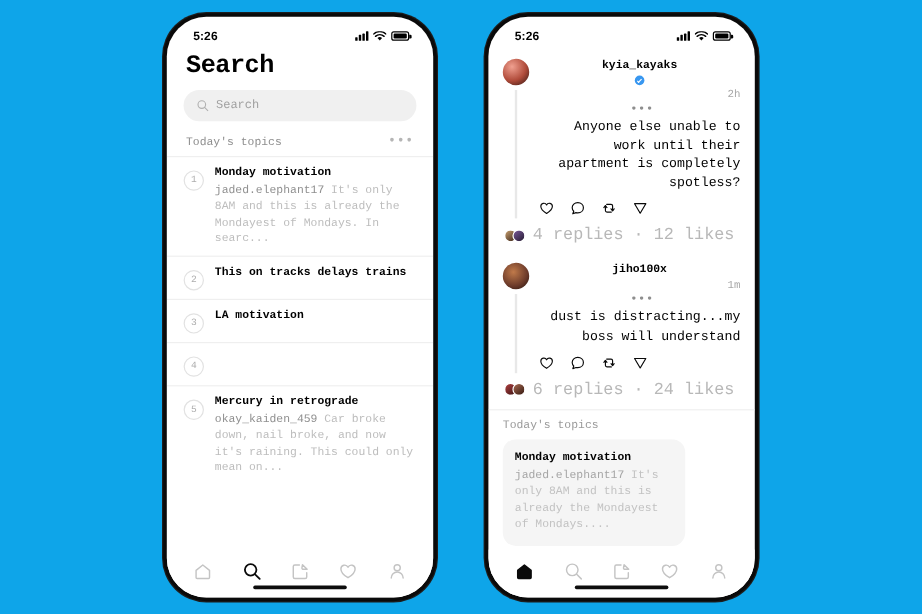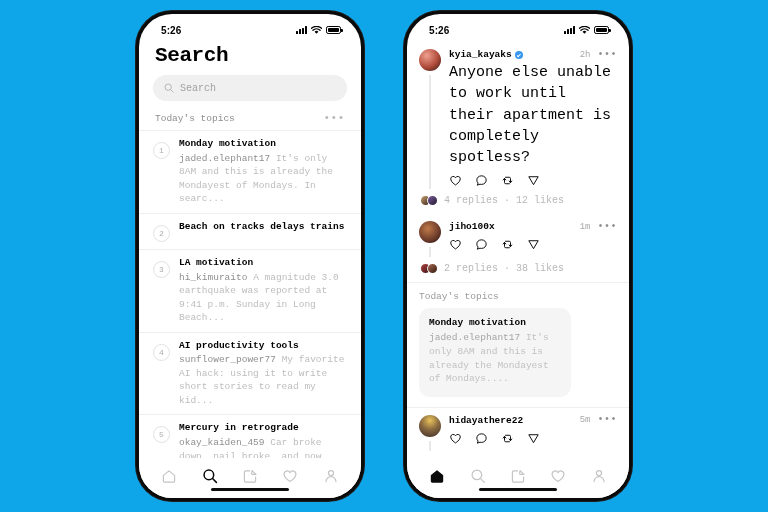--- a/index.html
+++ b/index.html
@@ -147,31 +147,31 @@
   .post {
     display: flex;
     gap: 8px;
     padding: 7px 12px 2px 12px;
     position: relative;
   }
   .post-left { flex: 0 0 auto; width: 22px; display: flex; flex-direction: column; align-items: center; }
   .pavatar { width: 22px; height: 22px; border-radius: 50%; flex: 0 0 auto; }
   .thread-line { width: 1.2px; background: #e8e8e8; flex: 1 1 auto; margin-top: 4px; min-height: 10px; }
   .post-main { flex: 1 1 auto; min-width: 0; }
-  .post-head { display: flex; align-items: center; gap: 3px; }
+  .post-head { display: flex; align-items: center; gap: 3px; flex-direction: column; }
   .puser { font-size: 9.5px; font-weight: bold; color: #000; }
   .ptime { margin-left: auto; font-size: 9px; color: #a8a8a8; }
   .pdots { color: #8e8e8e; font-size: 10px; letter-spacing: .5px; line-height: 1; padding-left: 4px; }
-  .ptext { font-size: 15px; color: #000; line-height: 1.42; margin-top: 2px; }
+  .ptext { font-size: 11px; color: #000; line-height: 1.42; margin-top: 2px; text-align: right; }
   .actions { display: flex; gap: 13px; margin-top: 6px; padding-bottom: 2px; }
   .meta-row { display: flex; align-items: center; gap: 6px; padding: 4px 12px 8px 12px; }
   .meta-stack { display: flex; margin-left: 1px; }
   .meta-stack span { width: 11px; height: 11px; border-radius: 50%; border: 1px solid #fff; display: block; }
   .meta-stack span + span { margin-left: -4px; }
-  .meta-text { font-size: 10px; color: #b8b8b8; }
+  .meta-text { font-size: 14px; color: #b8b8b8; }
 
   .feed-sep { height: .5px; background: #efefef; margin: 0 0 0 0; }
 
   .topics-strip-head { font-size: 9.5px; color: #9a9a9a; padding: 8px 12px 6px 12px; }
   .topics-strip { display: flex; gap: 8px; padding: 0 12px 10px 12px; overflow: hidden; }
   .topic-card {
     flex: 0 0 auto;
     width: 152px;
     background: #f5f5f5;
     border-radius: 11px;
@@ -248,36 +248,31 @@
           <div class="topic">
             <div class="rank">1</div>
             <div class="topic-main">
               <div class="topic-title">Monday motivation</div>
               <div class="topic-desc"><span class="handle">jaded.elephant17</span> <span>It's only 8AM and this is already the Mondayest of Mondays. In searc...</span></div>
             </div>
           </div>
           <div class="topic">
             <div class="rank">2</div>
             <div class="topic-main">
-              <div class="topic-title">Beach on tracks delays trains</div>
+              <div class="topic-title">This on tracks delays trains</div>
             </div>
           </div>
           <div class="topic">
             <div class="rank">3</div>
             <div class="topic-main">
               <div class="topic-title">LA motivation</div>
-              <div class="topic-desc"><span class="handle">hi_kimuraito</span> <span>A magnitude 3.0 earthquake was reported at 9:41 p.m. Sunday in Long Beach...</span></div>
             </div>
           </div>
           <div class="topic">
             <div class="rank">4</div>
-            <div class="topic-main">
-              <div class="topic-title">AI productivity tools</div>
-              <div class="topic-desc"><span class="handle">sunflower_power77</span> <span>My favorite AI hack: using it to write short stories to read my kid...</span></div>
-            </div>
           </div>
           <div class="topic">
             <div class="rank">5</div>
             <div class="topic-main">
               <div class="topic-title">Mercury in retrograde</div>
               <div class="topic-desc"><span class="handle">okay_kaiden_459</span> <span>Car broke down, nail broke, and now it's raining. This could only mean on...</span></div>
             </div>
           </div>
         </div>
 
@@ -387,20 +382,21 @@
           <div class="post-left">
             <div class="pavatar" style="background:radial-gradient(circle at 40% 35%,#c07a4a,#6b3a2a 60%,#1d0f0a)"></div>
             <div class="thread-line"></div>
           </div>
           <div class="post-main">
             <div class="post-head">
               <span class="puser">jiho100x</span>
               <span class="ptime">1m</span>
               <span class="pdots">•••</span>
             </div>
+            <div class="ptext">dust is distracting...my boss will understand</div>
             <div class="actions">
               <svg width="13" height="13" viewBox="0 0 20 20">
                   <path d="M10 16.8 C10 16.8 2.6 12.4 2.6 7.6 a3.9 3.9 0 0 1 7.4-1.7 3.9 3.9 0 0 1 7.4 1.7 C17.4 12.4 10 16.8 10 16.8 Z" fill="none" stroke="#0a0a0a" stroke-width="1.5" stroke-linejoin="round"></path>
                 </svg>
               <svg width="13" height="13" viewBox="0 0 20 20">
                   <path d="M10 2.8 c4.2 0 7.2 2.9 7.2 6.6 0 3.7-3 6.6-7.2 6.6 -0.8 0-1.6-.1-2.3-.3 L3.6 17.2 4.8 13.9 A6.3 6.3 0 0 1 2.8 9.4 C2.8 5.7 5.8 2.8 10 2.8 Z" fill="none" stroke="#0a0a0a" stroke-width="1.5" stroke-linejoin="round"></path>
                 </svg>
               <svg width="13" height="13" viewBox="0 0 20 20">
                   <path d="M5.4 7.2 V13 a2 2 0 0 0 2 2 H13" fill="none" stroke="#0a0a0a" stroke-width="1.5" stroke-linecap="round"></path>
                   <path d="M3.4 9.2 L5.4 6.6 L7.4 9.2" fill="none" stroke="#0a0a0a" stroke-width="1.5" stroke-linecap="round" stroke-linejoin="round"></path>
@@ -411,21 +407,21 @@
                   <path d="M2.8 4.2 H17.2 L10 16.4 Z" fill="none" stroke="#0a0a0a" stroke-width="1.5" stroke-linejoin="round"></path>
                 </svg>
             </div>
           </div>
         </div>
         <div class="meta-row">
           <div class="meta-stack">
             <span style="background:linear-gradient(140deg,#b04040,#3a1414)"></span>
             <span style="background:linear-gradient(140deg,#a86a52,#34180f)"></span>
           </div>
-          <span class="meta-text">2 replies · 38 likes</span>
+          <span class="meta-text">6 replies · 24 likes</span>
         </div>
 
         <div class="feed-sep"></div>
 
         <div class="topics-strip-head">Today's topics</div>
         <div class="topics-strip">
           <div class="topic-card">
             <div class="tc-title">Monday motivation</div>
             <div class="tc-desc"><span class="handle">jaded.elephant17</span> <span>It's only 8AM and this is already the Mondayest of Mondays....</span></div>
           </div>

